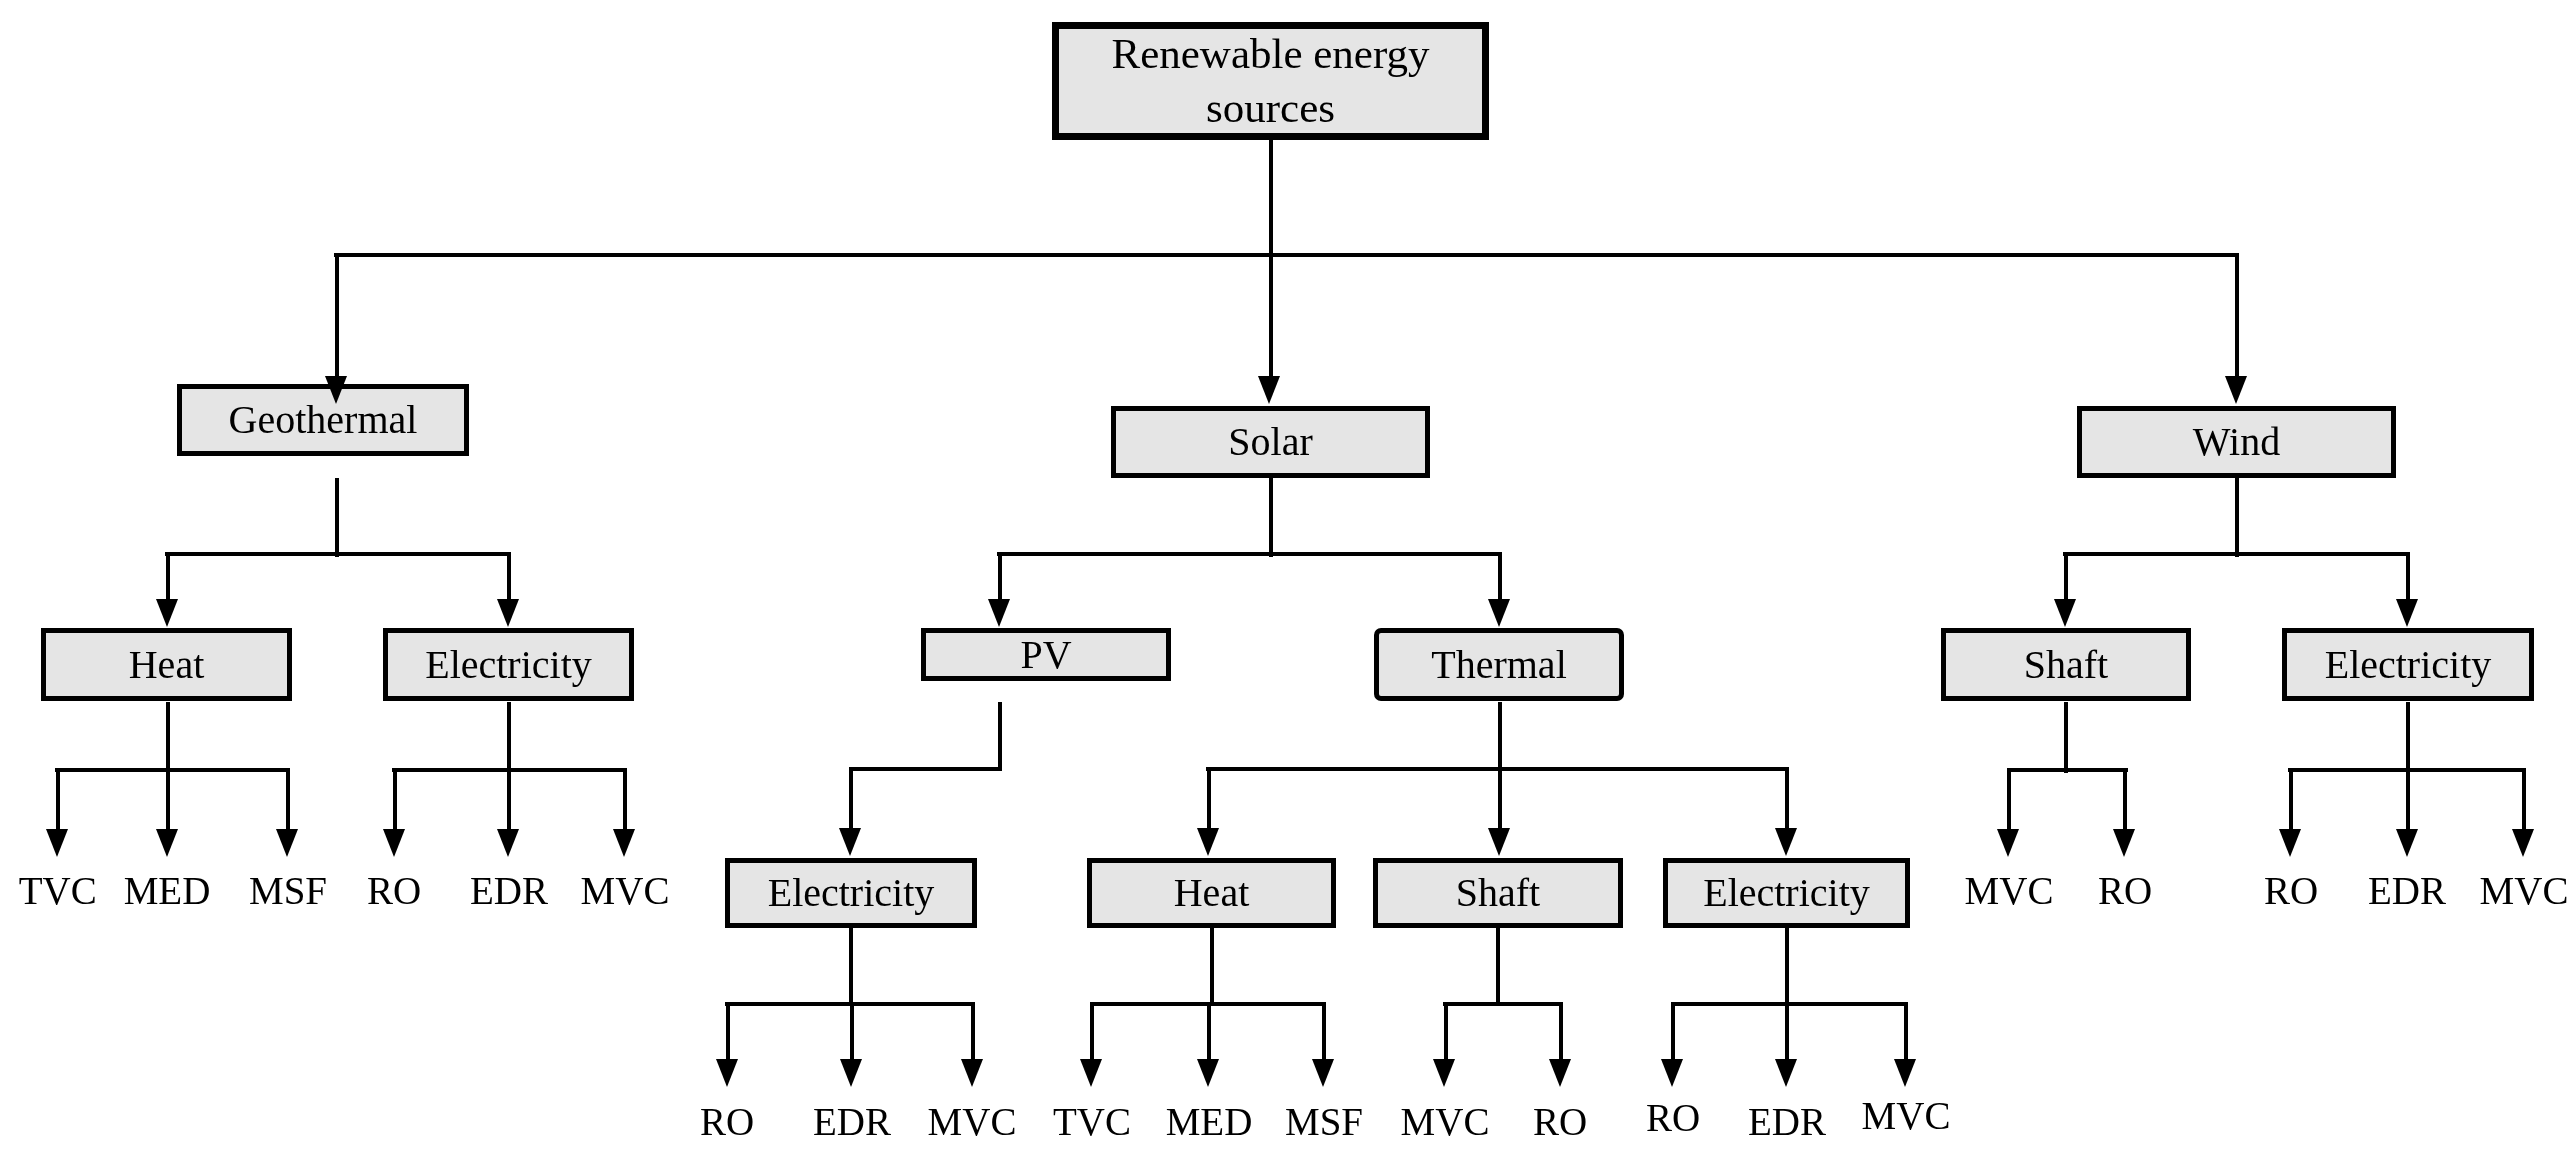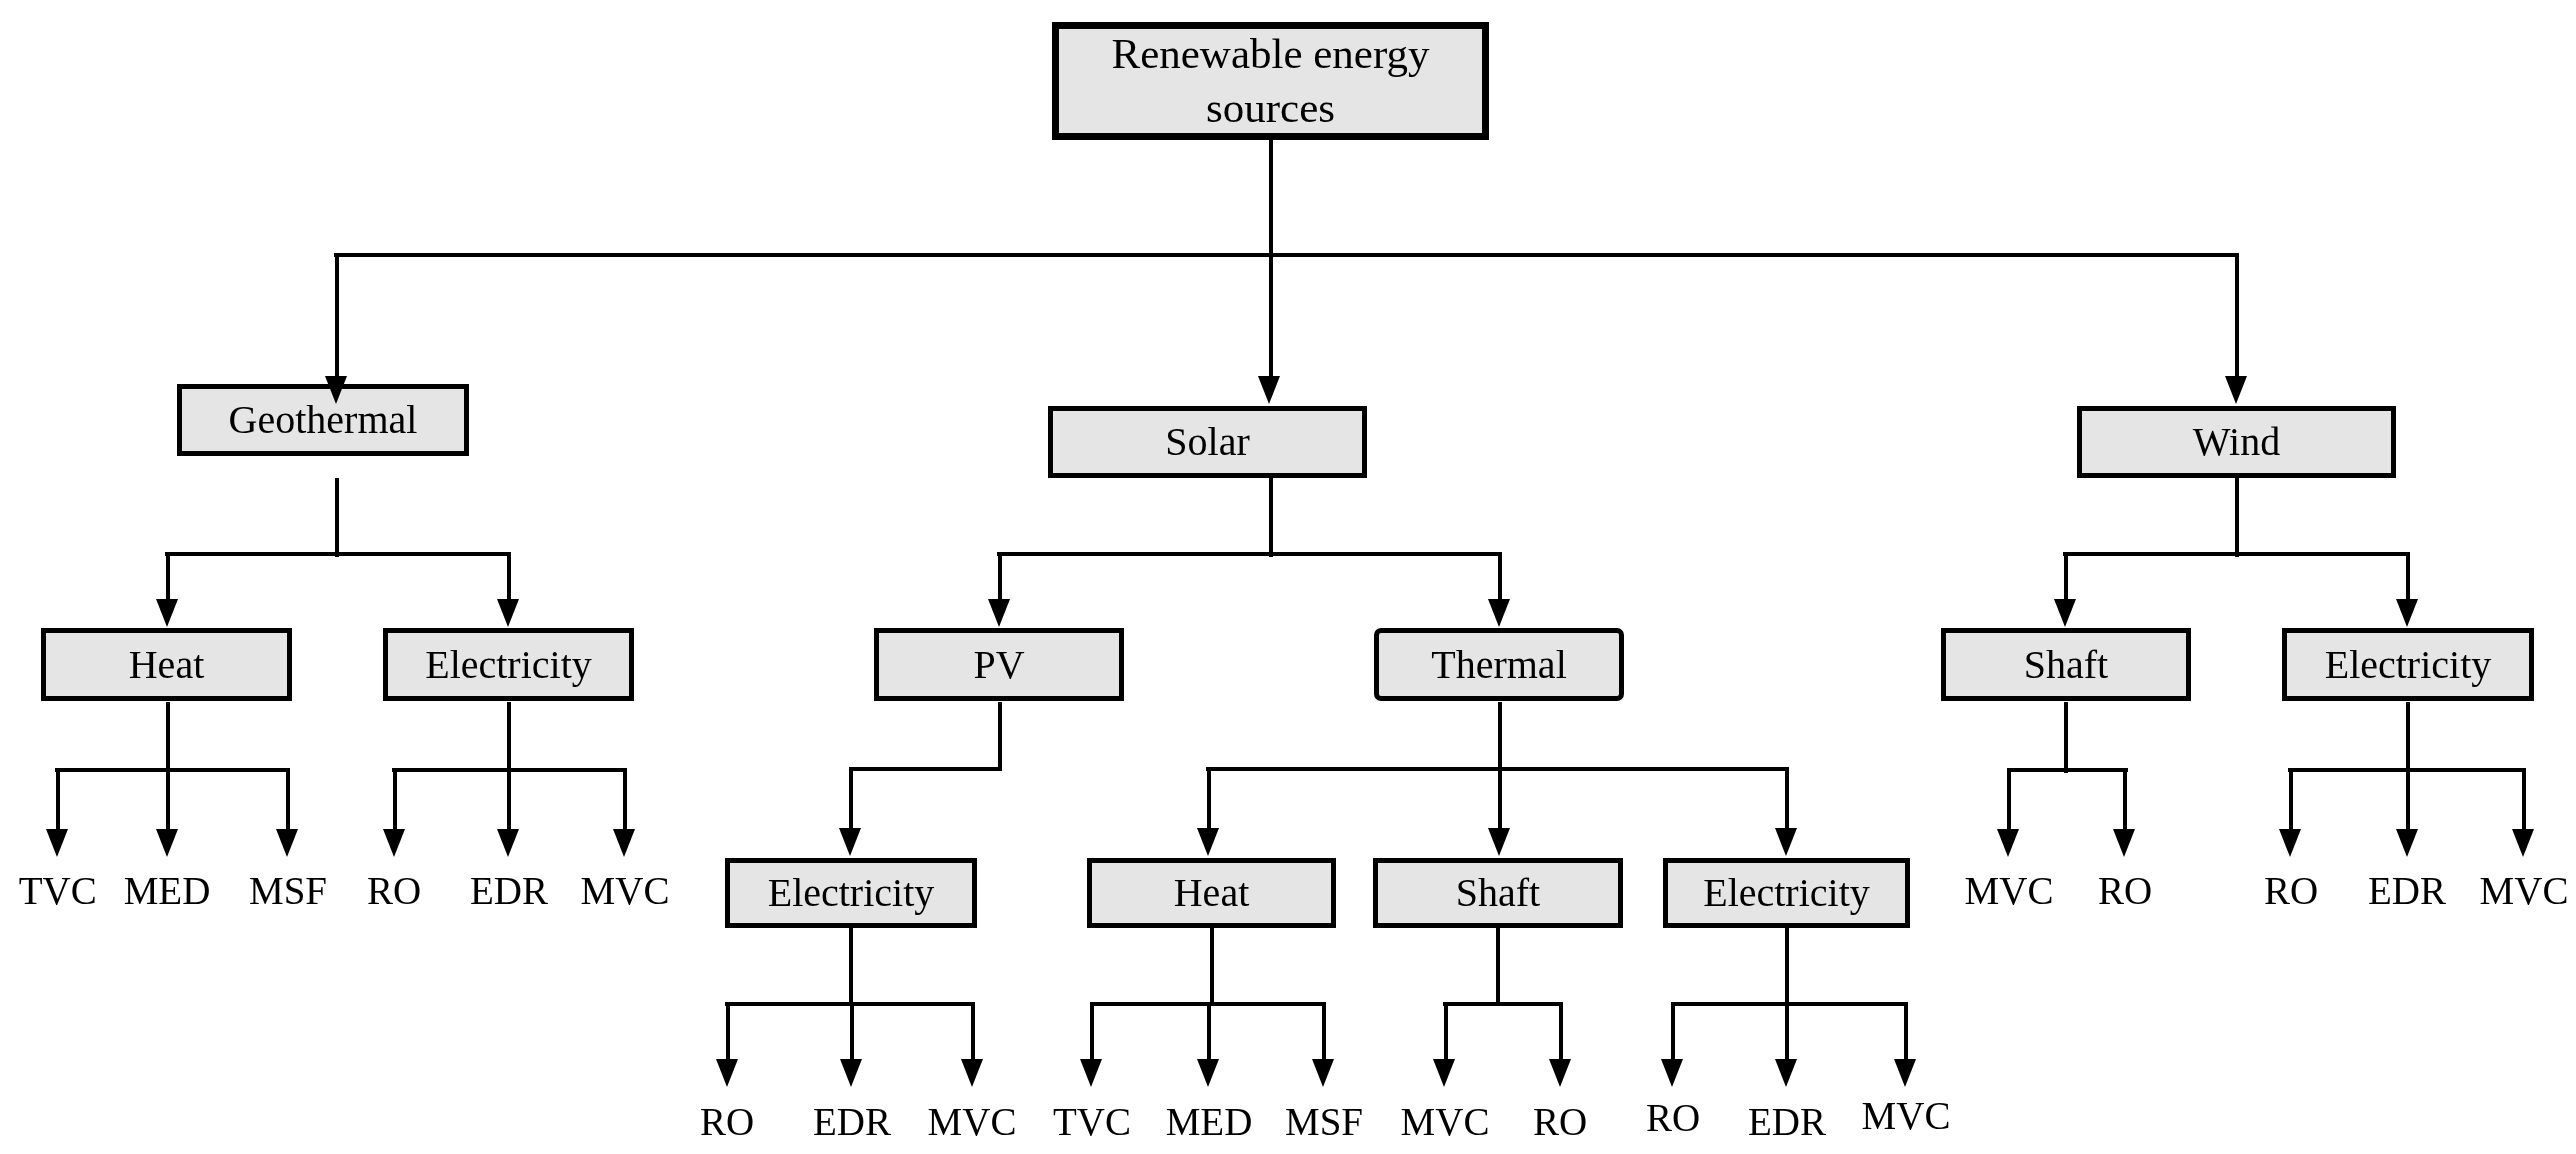--- a/index.html
+++ b/index.html
@@ -46,26 +46,26 @@
   }
 </style>
 </head>
 <body>
 
 <div id="canvas">
 
   <div class="box root-box" style="left:1052px; top:22px; width:437px; height:118px; padding:0 23px;">Renewable energy sources</div>
 
   <div class="box" style="left:177px; top:384px; width:292px; height:72px;">Geothermal</div>
-  <div class="box" style="left:1048px; top:406px; width:319px; height:72px;">Solar</div>
+  <div class="box" style="left:1111px; top:406px; width:319px; height:72px;">Solar</div>
   <div class="box" style="left:2077px; top:406px; width:319px; height:72px;">Wind</div>
 
   <div class="box" style="left:41px; top:628px; width:251px; height:73px;">Heat</div>
   <div class="box" style="left:383px; top:628px; width:251px; height:73px;">Electricity</div>
-  <div class="box" style="left:874px; top:628px; width:250px; height:73px;text-align:center;">PV</div>
+  <div class="box" style="left:921px; top:628px; width:250px; height:53px;text-align:center;">PV</div>
   <div class="box" style="left:1374px; top:628px; width:250px; height:73px;border-radius:7px;">Thermal</div>
   <div class="box" style="left:1941px; top:628px; width:250px; height:73px;">Shaft</div>
   <div class="box" style="left:2282px; top:628px; width:252px; height:73px;">Electricity</div>
 
   <div class="box" style="left:725px; top:858px; width:252px; height:70px;">Electricity</div>
   <div class="box" style="left:1087px; top:858px; width:249px; height:70px;">Heat</div>
   <div class="box" style="left:1373px; top:858px; width:250px; height:70px;">Shaft</div>
   <div class="box" style="left:1663px; top:858px; width:247px; height:70px;">Electricity</div>
 
   <div class="leaf" style="left:-16.3px; top:870px;">TVC</div>

